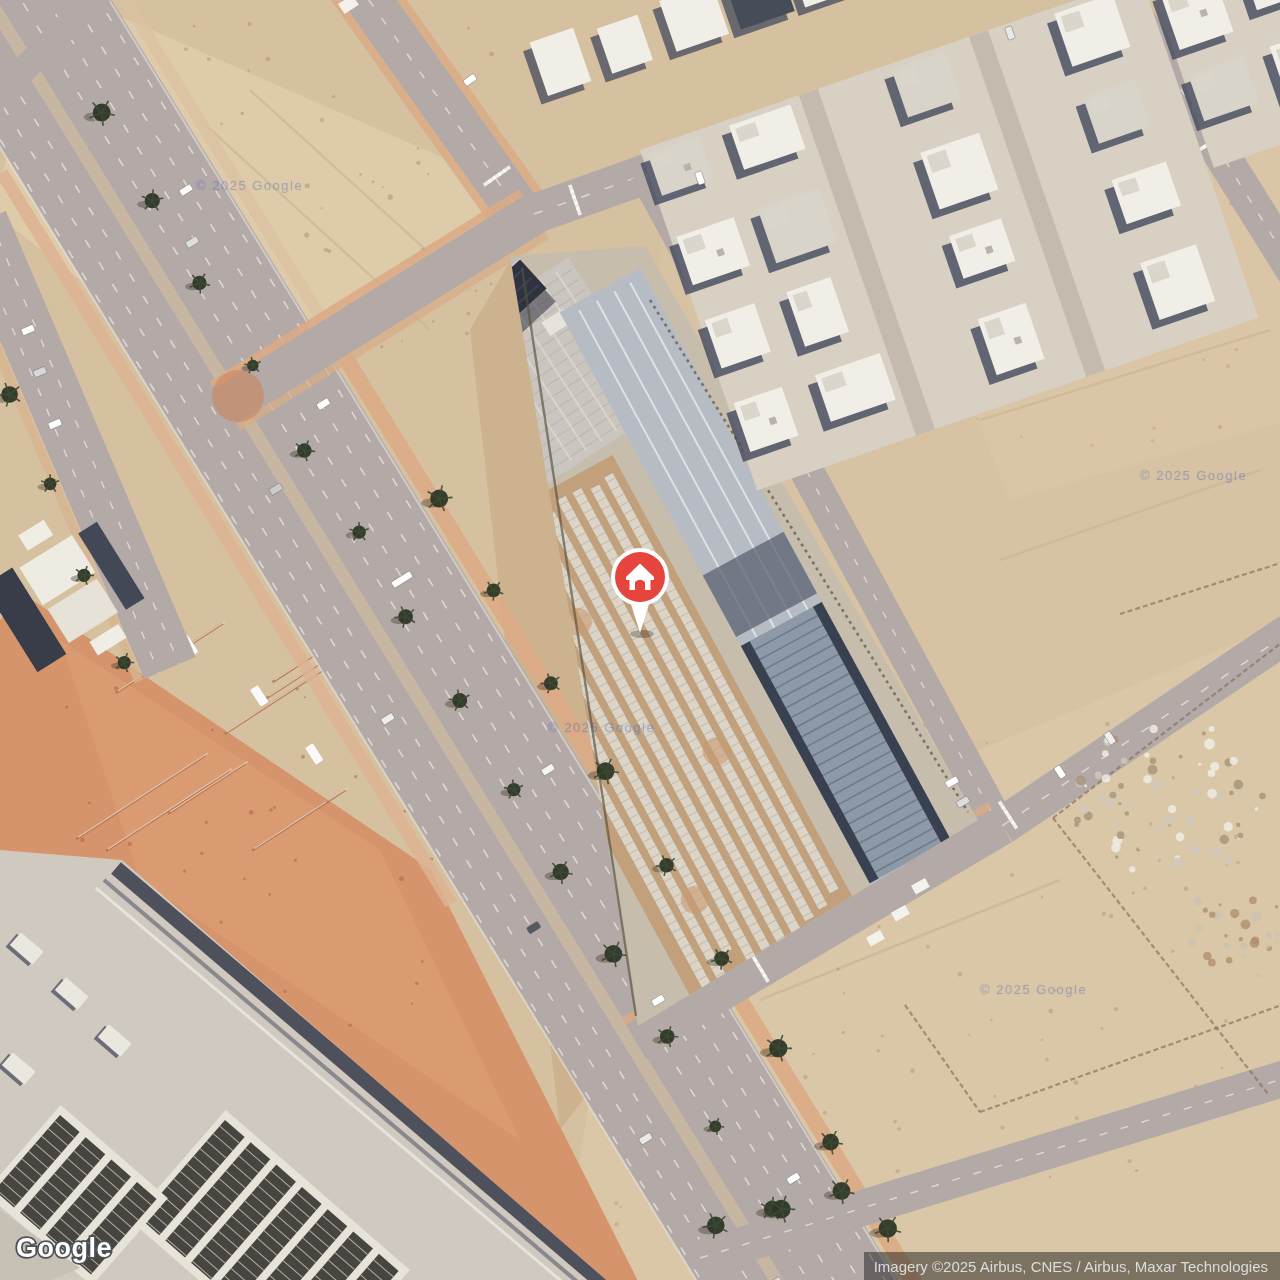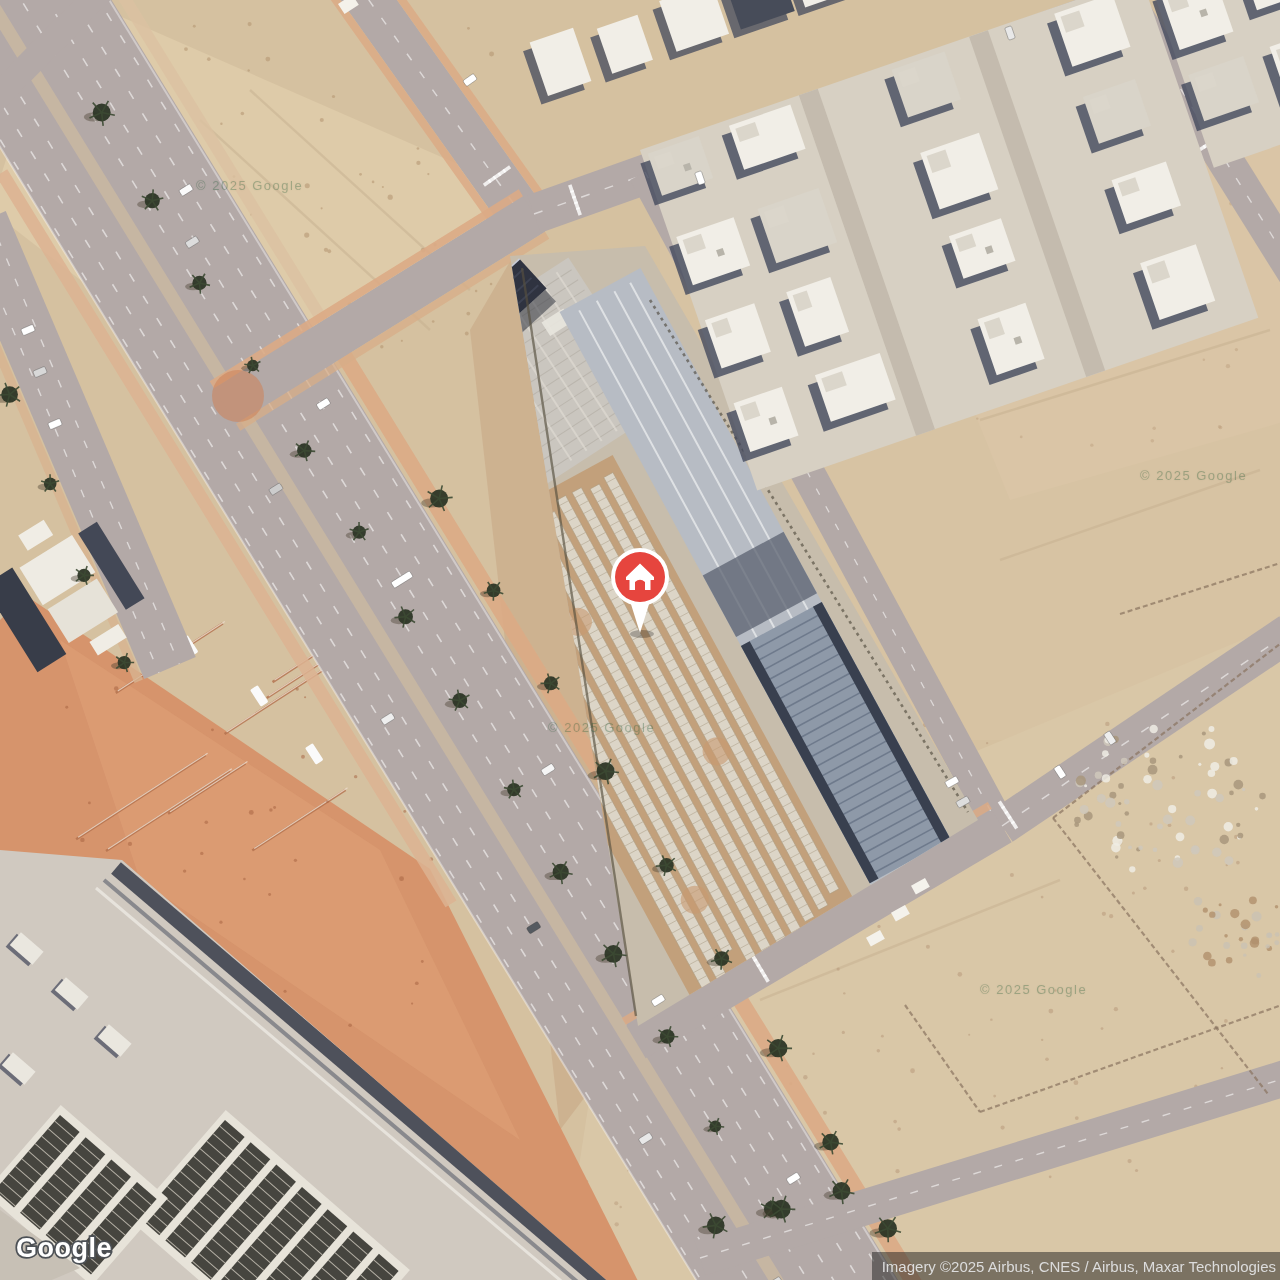--- a/index.html
+++ b/index.html
@@ -1,23 +1,23 @@
 <!DOCTYPE html>
 <html style="--sandBase: #d5c1a0; --sandLight: #decba9; --sandRight: #d7c3a3; --sandBottom: #d9c7a7; --roadFill: #b3a9a7; --laneLine: rgba(255,255,255,0.55); --sidewalkPink: #dcab86; --terracotta: #d6946c; --terraDeep: #cd8257; --dirtStrip: #cdb290; --slabGray: #cac6bf; --rowLight: #dcd5c7; --rowBase: #c2a07b; --navyRoof: #2f3340; --steelBlue: #8e99a8; --steelLight: #b7bcc4; --houseWhite: #f1eee7; --houseGray: #d9d4c9; --shadowNavy: #434a5e; --treeDark: #2d3626; --wallBrown: #8a7460; --gridRoofDark: #46453f; --gridRoofLight: #e7e3d9;"><head>
 <meta charset="utf-8">
 <style>
   html,body{margin:0;padding:0;background:#222;}
   #stage{position:relative;width:1280px;height:1280px;overflow:hidden;
          font-family:"Liberation Sans","DejaVu Sans",sans-serif;background:var(--sandBase,#d5c1a0);}
   #map-svg{position:absolute;left:0;top:0;width:1280px;height:1280px;display:block;}
-  .watermark{position:absolute;color:#14532d;opacity:.30;font-size:13px;letter-spacing:1.5px;
+  .watermark{position:absolute;color:#1d4ed8;opacity:.30;font-size:13px;letter-spacing:1.5px;
              white-space:nowrap;pointer-events:none;text-shadow:0 0 2px rgba(90,80,60,.4);}
   #google-logo{position:absolute;left:12px;bottom:14px;width:130px;height:36px;cursor:pointer;}
   #attribution-bar{position:absolute;right:0;bottom:0;height:28px;background:rgba(30,30,30,.50);
-                   display:flex;align-items:center;padding:0 4px 0 10px;}
+                   display:flex;align-items:center;padding:0 12px 0 10px;}
   #attribution-bar span{color:#dcdcdc;font-size:15px;white-space:nowrap;}
   #location-marker{position:absolute;left:598px;top:535px;width:84px;height:104px;cursor:pointer;}
 </style>
 </head>
 <body>
 
 <div id="stage">
   <svg id="map-svg" viewBox="0 0 1280 1280">
     <defs>
       <clipPath id="clip-blbuilding">

